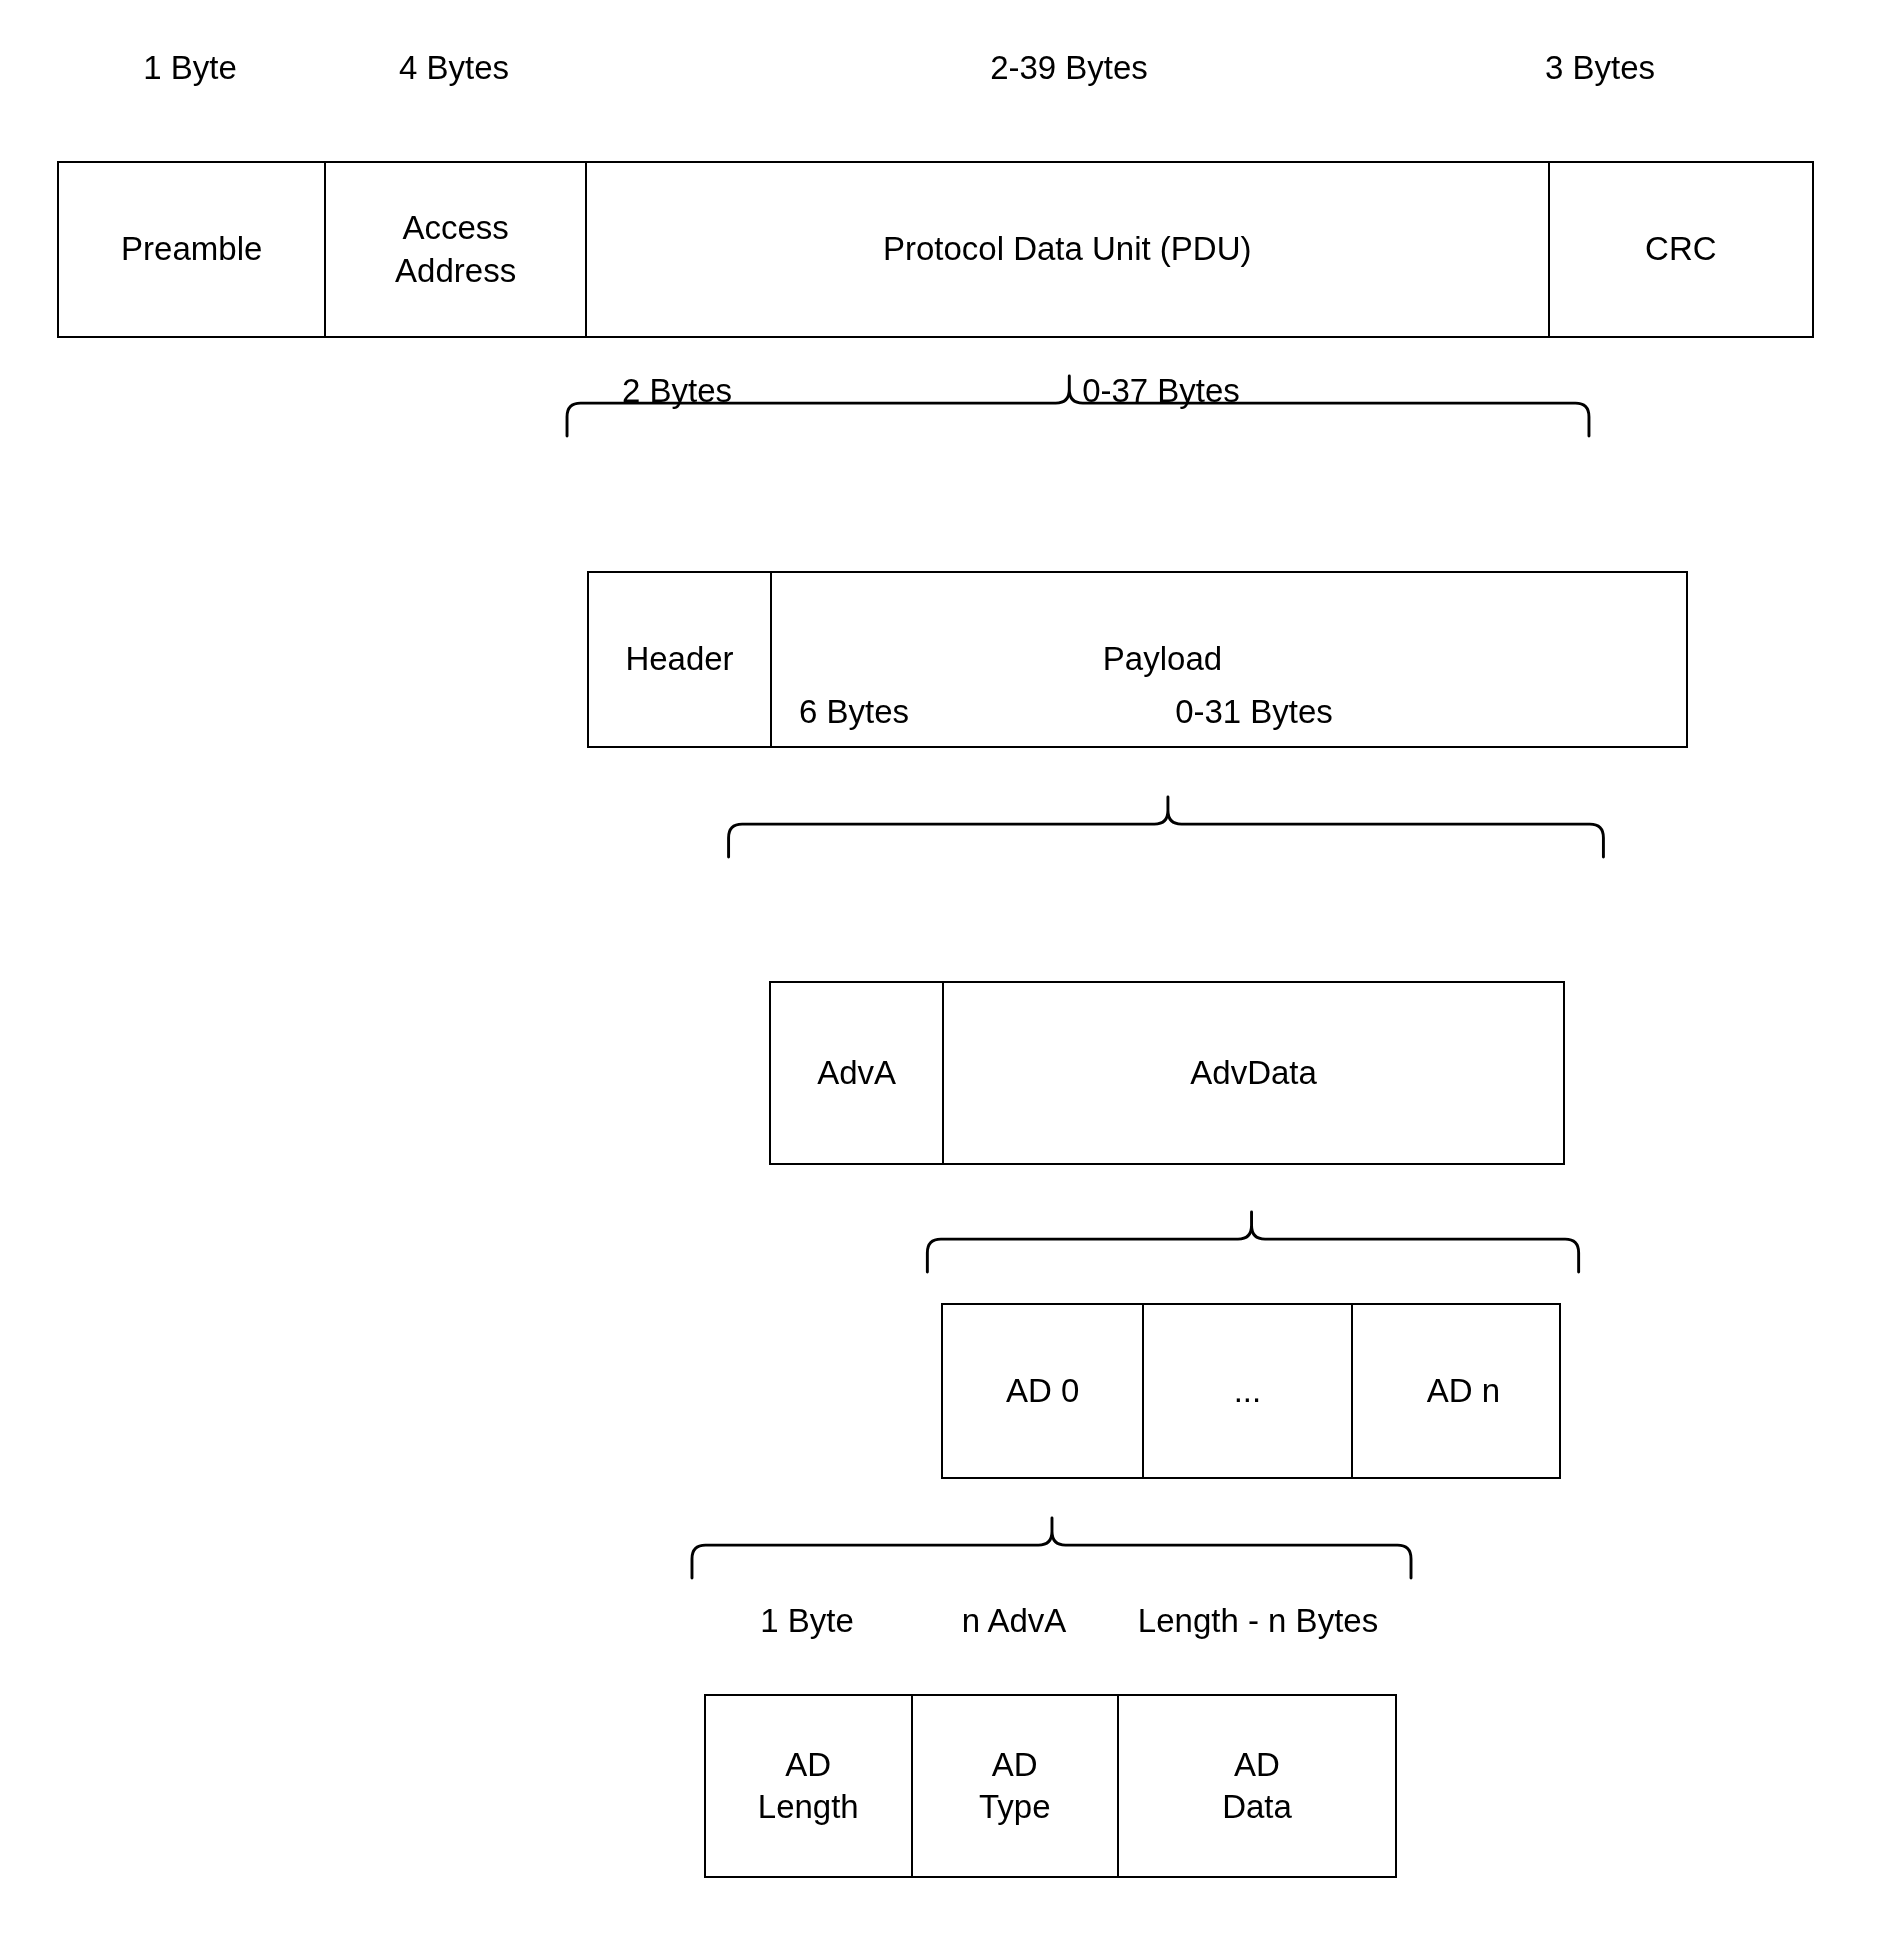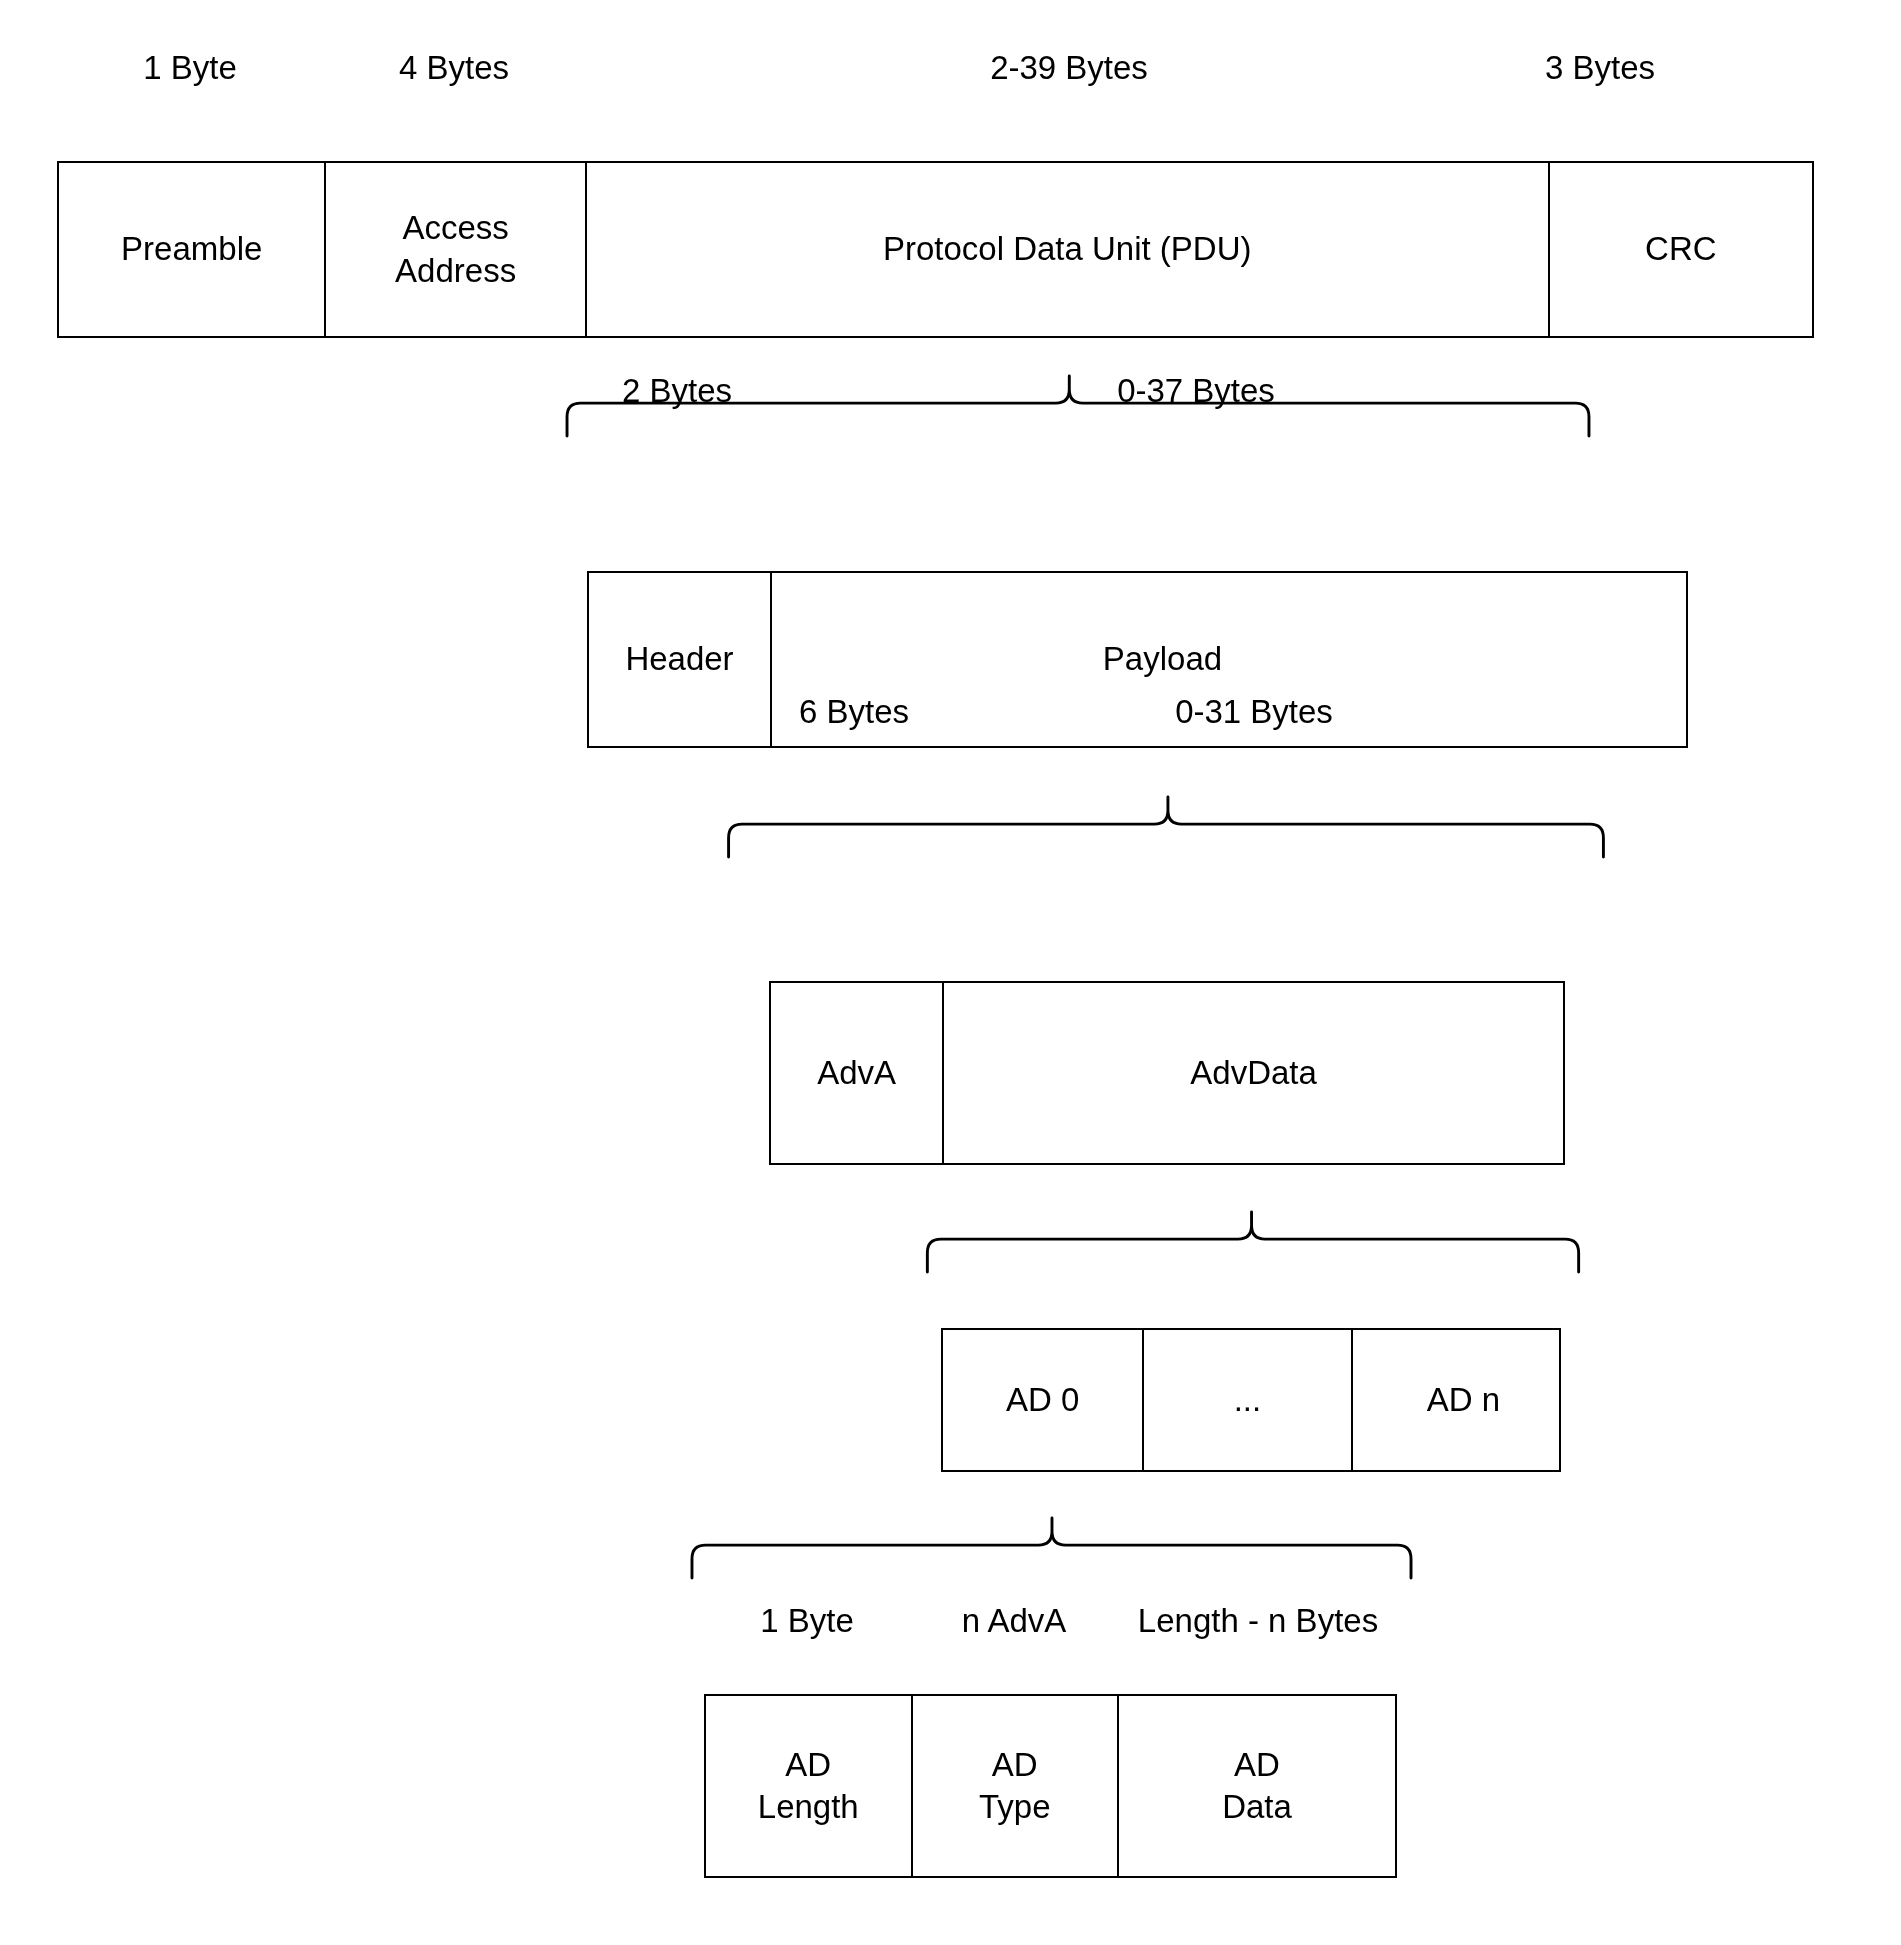--- a/index.html
+++ b/index.html
@@ -89,21 +89,21 @@
   </div>
 
   <div class="brace" style="left:563px; top:376px; width:1030px; height:60px;">
     <svg width="1030" height="60" viewBox="0 0 1056 62">
       <path d="M 0 62 L 0 42 Q 0 28 14 28 L 505 28 Q 519 28 519 14 L 519 0
                L 519 14 Q 519 28 533 28 L 1042 28 Q 1056 28 1056 42 L 1056 62"></path>
     </svg>
   </div>
 
   <div class="size-label" style="left:677px; top:374px;">2 Bytes</div>
-  <div class="size-label" style="left:1196px; top:374px;">0-37 Bytes</div>
+  <div class="size-label" style="left:1161px; top:374px;">0-37 Bytes</div>
 
   <div class="row" style="left:587px; top:571px; width:1101px; height:177px;">
     <div class="cell" style="width:183px;">Header</div>
     <div class="cell" style="width:781px;">Payload</div>
   </div>
 
   <div class="brace" style="left:725px; top:797px; width:882px; height:60px;">
     <svg width="882" height="60" viewBox="0 0 904 62">
       <path d="M 0 62 L 0 42 Q 0 28 14 28 L 440 28 Q 454 28 454 14 L 454 0
                L 454 14 Q 454 28 468 28 L 890 28 Q 904 28 904 42 L 904 62"></path>
@@ -118,21 +118,21 @@
     <div class="cell" style="width:622px;">AdvData</div>
   </div>
 
   <div class="brace" style="left:925px; top:1212px; width:656px; height:60px;">
     <svg width="656" height="60" viewBox="0 0 673 62">
       <path d="M 0 62 L 0 42 Q 0 28 14 28 L 321 28 Q 335 28 335 14 L 335 0
                L 335 14 Q 335 28 349 28 L 659 28 Q 673 28 673 42 L 673 62"></path>
     </svg>
   </div>
 
-  <div class="row" style="left:941px; top:1303px; width:620px; height:144px;margin-top:25px;">
+  <div class="row" style="left:941px; top:1303px; width:620px; height:176px;">
     <div class="cell" style="width:203px;">AD 0</div>
     <div class="cell" style="width:210px;">...</div>
     <div class="cell" style="width:208px;padding-left:19px;">AD n</div>
   </div>
 
   <div class="brace" style="left:689px; top:1518px; width:725px; height:60px;">
     <svg width="725" height="60" viewBox="0 0 743 62">
       <path d="M 0 62 L 0 42 Q 0 28 14 28 L 358 28 Q 372 28 372 14 L 372 0
                L 372 14 Q 372 28 386 28 L 729 28 Q 743 28 743 42 L 743 62"></path>
     </svg>

